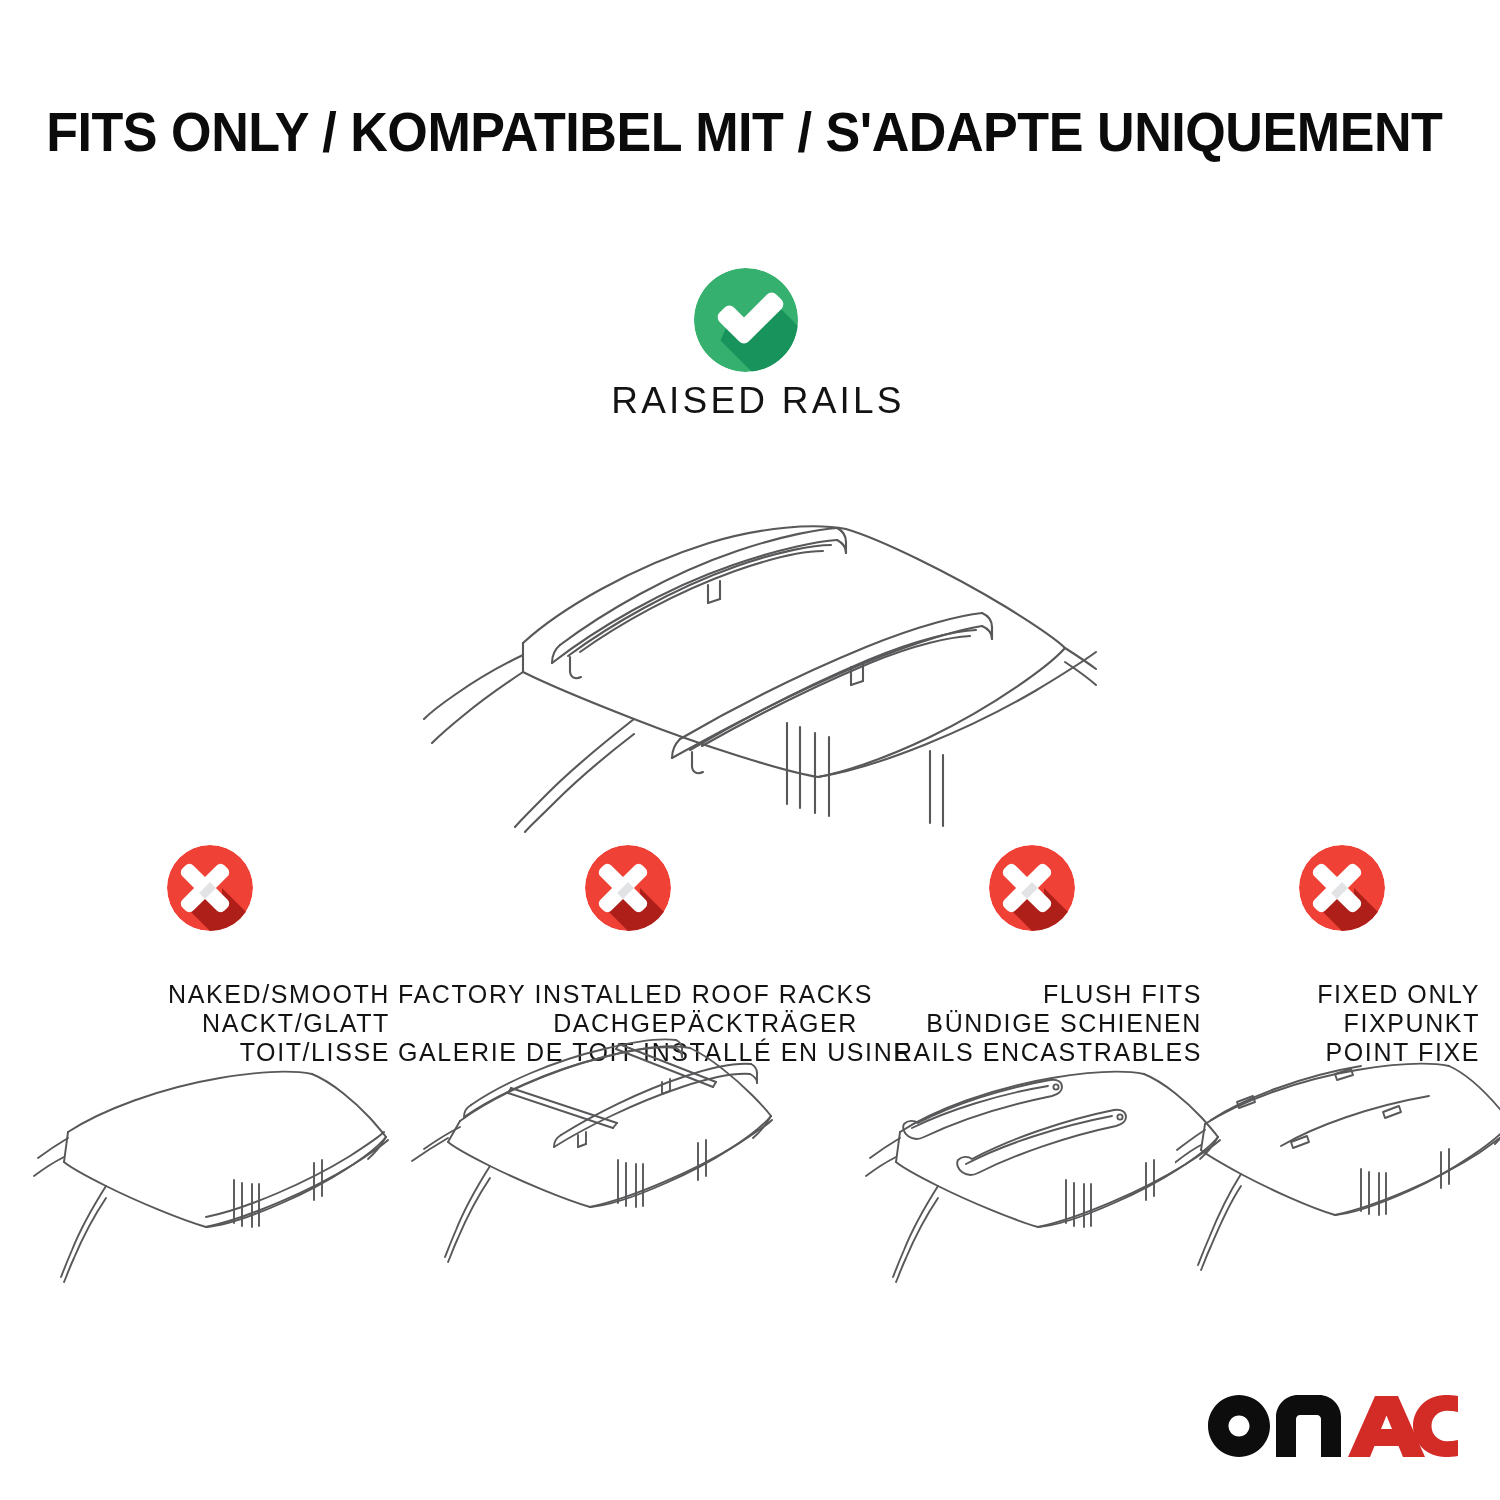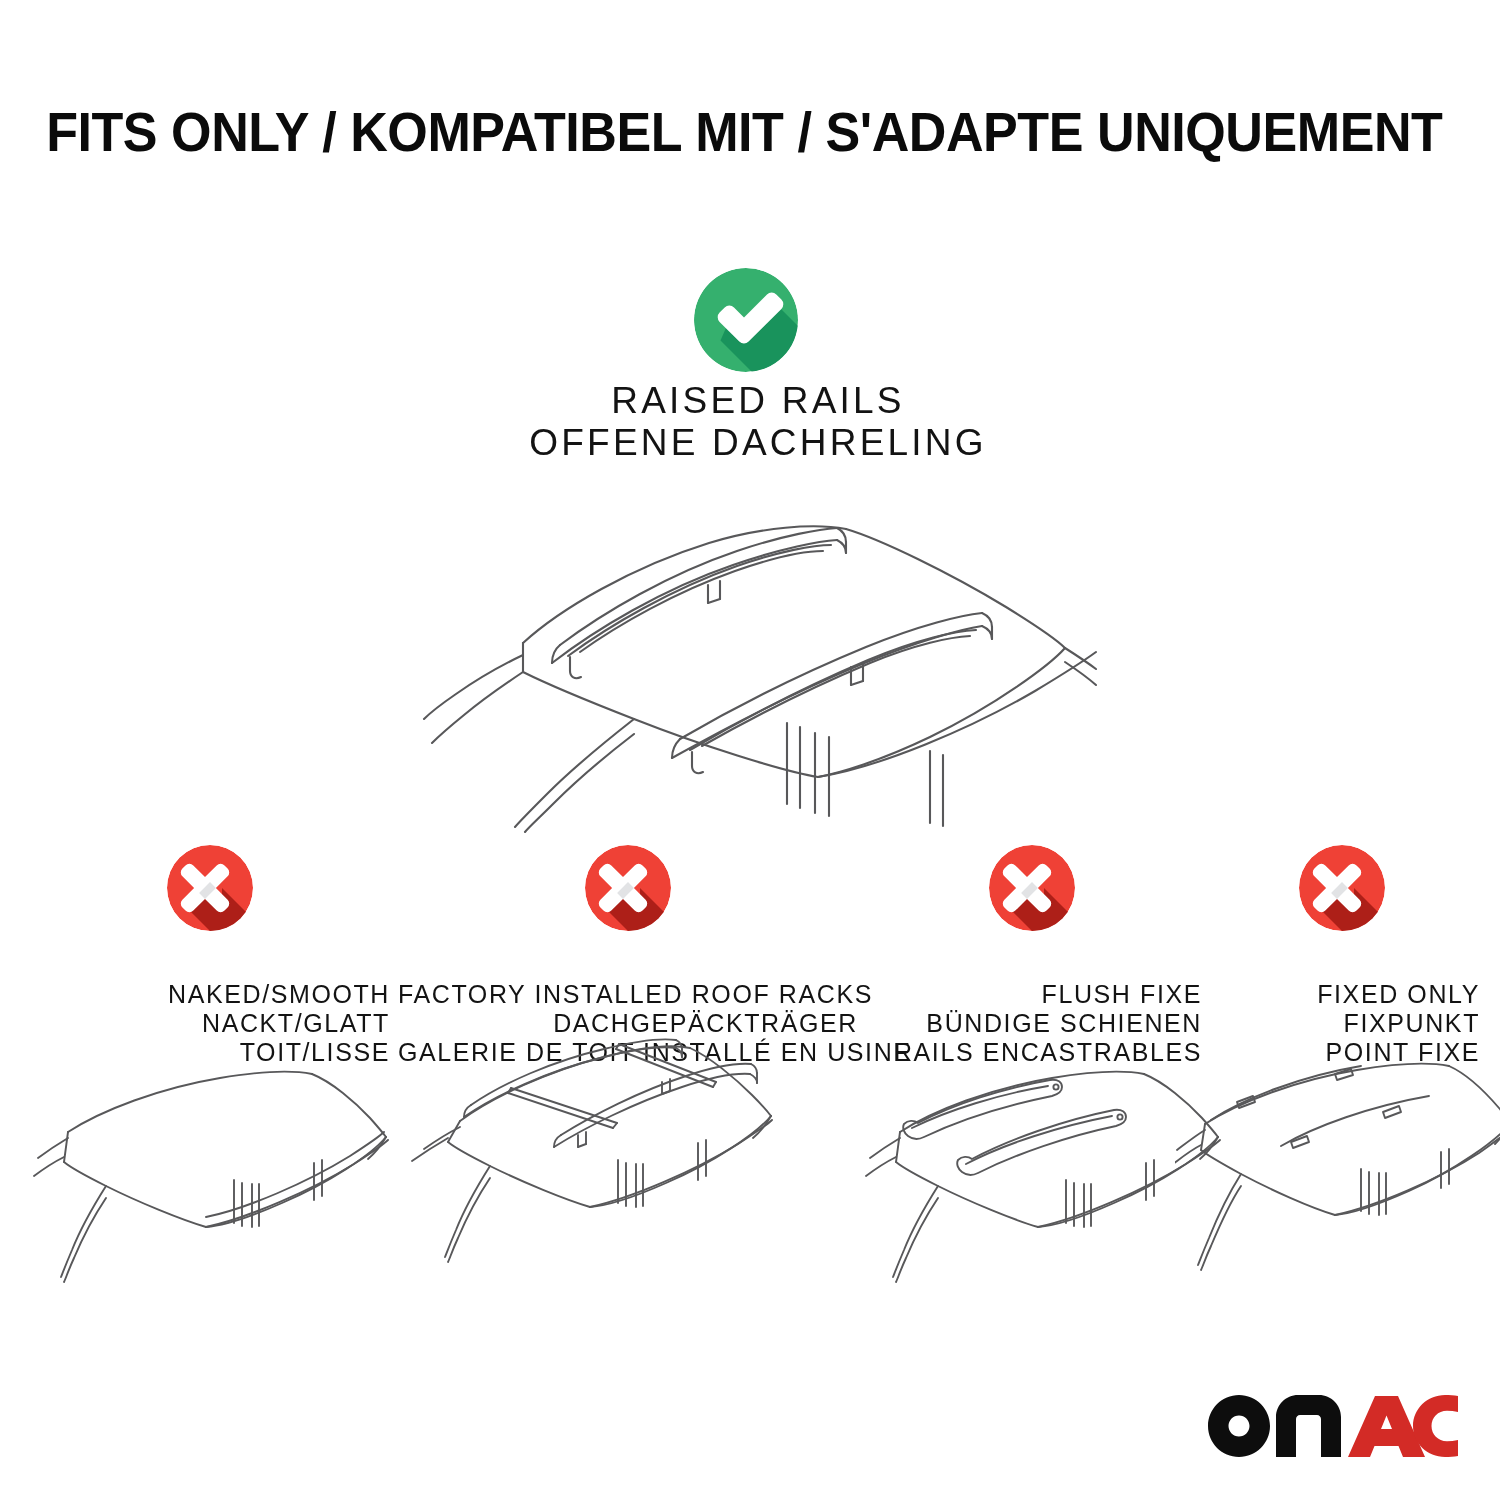--- a/index.html
+++ b/index.html
@@ -159,21 +159,20 @@
     <svg viewBox="0 0 104 104" width="104" height="104" aria-hidden="true">
       <circle cx="52" cy="52" r="52" fill="#35b06e"></circle>
 
       <path d="M36.5 49.5 L49 62 L78.5 32.5 L104 58 L104 104 L58 104 L26.5 72.5 Z" fill="#17905a" opacity="0.92"></path>
       <path d="M45.3 73.6 L25.6 53.9 a6.6 6.6 0 0 1 0 -9.3 l5.1 -5.1 a6.6 6.6 0 0 1 9.3 0 L50 49.5 L73.0 26.5 a6.6 6.6 0 0 1 9.3 0 l5.1 5.1 a6.6 6.6 0 0 1 0 9.3 L54.6 73.6 a6.6 6.6 0 0 1 -9.3 0 Z" fill="#ffffff"></path>
     </svg>
   </div>
 
   <div id="ok-text">
     <div class="head-line">RAISED RAILS</div>
-    <div class="head-line">OFFENE DACHRELING</div>
   </div>
 
   <div id="ok-illustration">
     <svg viewBox="0 0 690 330" width="690" height="330" aria-hidden="true">
       <g fill="none" stroke="#58585a" stroke-width="2.1" stroke-linecap="round" stroke-linejoin="round">
 
         <path d="M113 138 C150 104 222 62 299 38 C352 22 404 18 436 24"></path>
         <path d="M436 24 C470 34 540 68 596 102 C630 123 648 136 655 143"></path>
         <path d="M655 143 C640 160 586 200 520 232 C470 256 430 268 408 272"></path>
         <path d="M408 272 C372 266 290 240 224 214 C170 193 135 178 113 167"></path>
@@ -349,21 +348,21 @@
 <div id="col-flush" class="nk-col">
   <div class="nk-icon status-icon">
     <svg viewBox="0 0 86 86" width="86" height="86" aria-hidden="true">
       <circle cx="43" cy="43" r="43" fill="#ef4136"></circle>
       <path d="M31 31 L55 55 L55 43 L86 74 L86 86 L43 86 L19 62 L31 50 Z" fill="#a51c15" opacity="0.9"></path>
       <path d="M48.9 43 L60.6 31.3 a5.5 5.5 0 0 0 0 -7.8 l-3.1 -3.1 a5.5 5.5 0 0 0 -7.8 0 L38 32.1 L26.3 20.4 a5.5 5.5 0 0 0 -7.8 0 l-3.1 3.1 a5.5 5.5 0 0 0 0 7.8 L27.1 43 L15.4 54.7 a5.5 5.5 0 0 0 0 7.8 l3.1 3.1 a5.5 5.5 0 0 0 7.8 0 L38 53.9 L49.7 65.6 a5.5 5.5 0 0 0 7.8 0 l3.1 -3.1 a5.5 5.5 0 0 0 0 -7.8 Z" fill="#ffffff"></path>
       <path d="M43 37.1 L48.9 43 L38 53.9 L32.1 48 Z" fill="#e2e3e5"></path>
     </svg>
   </div>
   <div class="nk-label">
-    <div class="ln">FLUSH FIXE</div>
+    <div class="ln">FLUSH FITS</div>
     <div class="ln">BÜNDIGE SCHIENEN</div>
     <div class="ln">RAILS ENCASTRABLES</div>
   </div>
   <div class="nk-illus">
     <svg viewBox="0 0 360 230" width="360" height="230" aria-hidden="true">
       <g fill="none" stroke="#58585a" stroke-width="1.9" stroke-linecap="round" stroke-linejoin="round">
 
         <path d="M38 72 C72 50 130 28 190 18 C232 11 262 10 282 14"></path>
         <path d="M282 14 C302 22 325 42 340 58 C348 67 353 73 356 77"></path>
         <path d="M356 77 C341 95 300 122 252 143 C216 159 190 166 176 167"></path>

